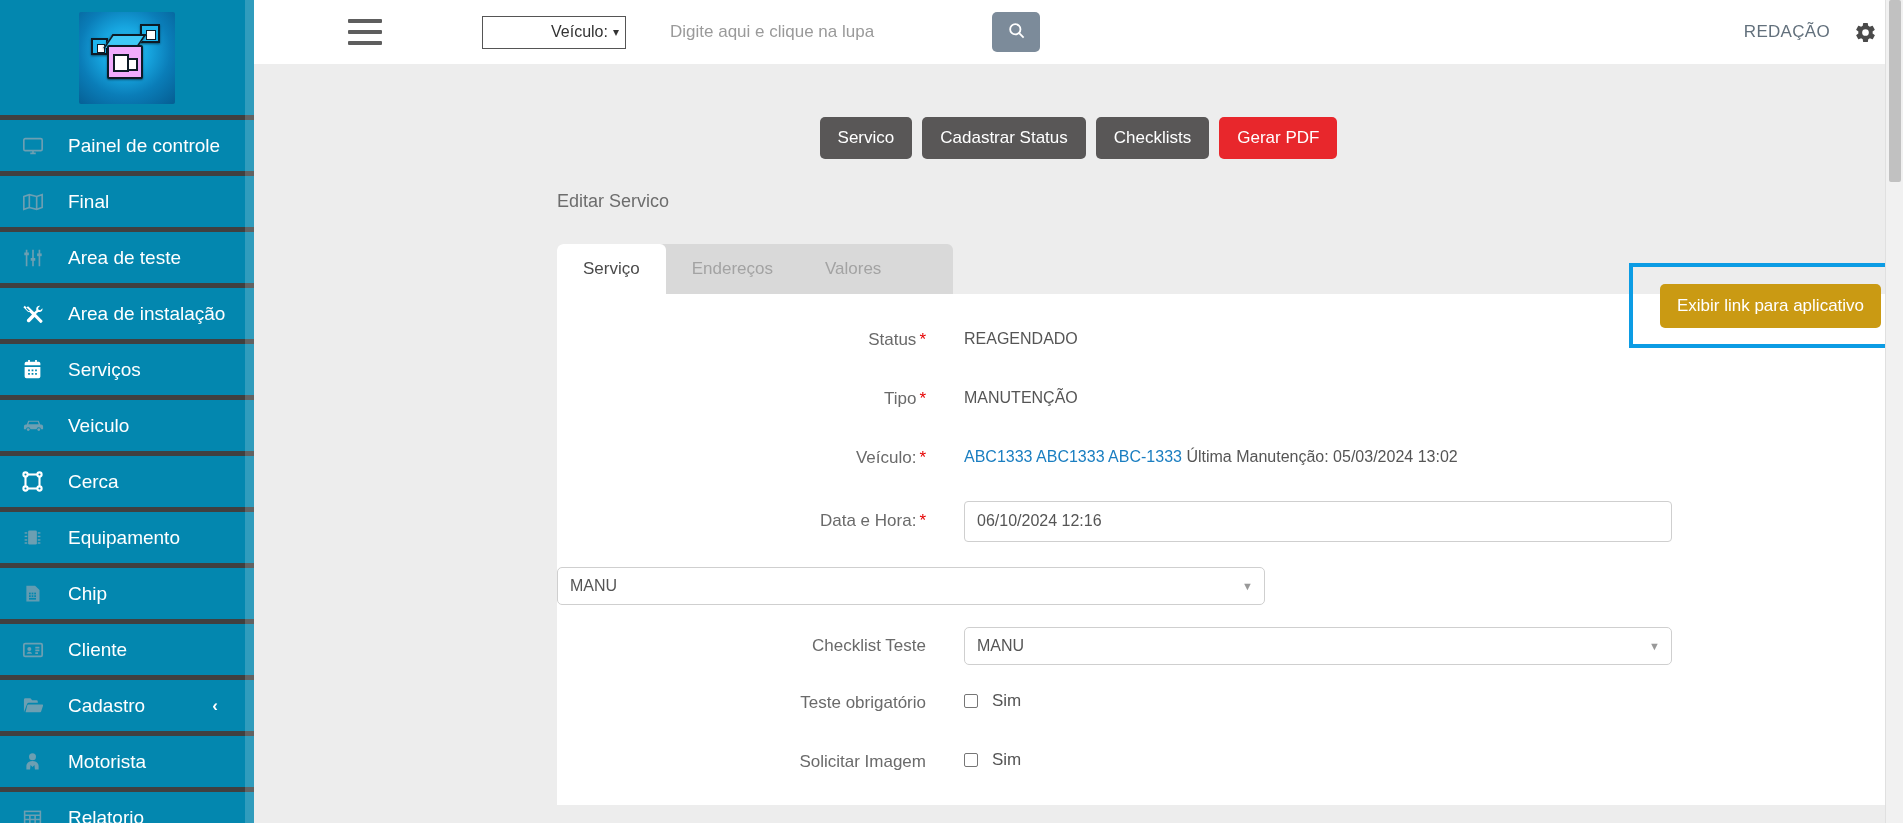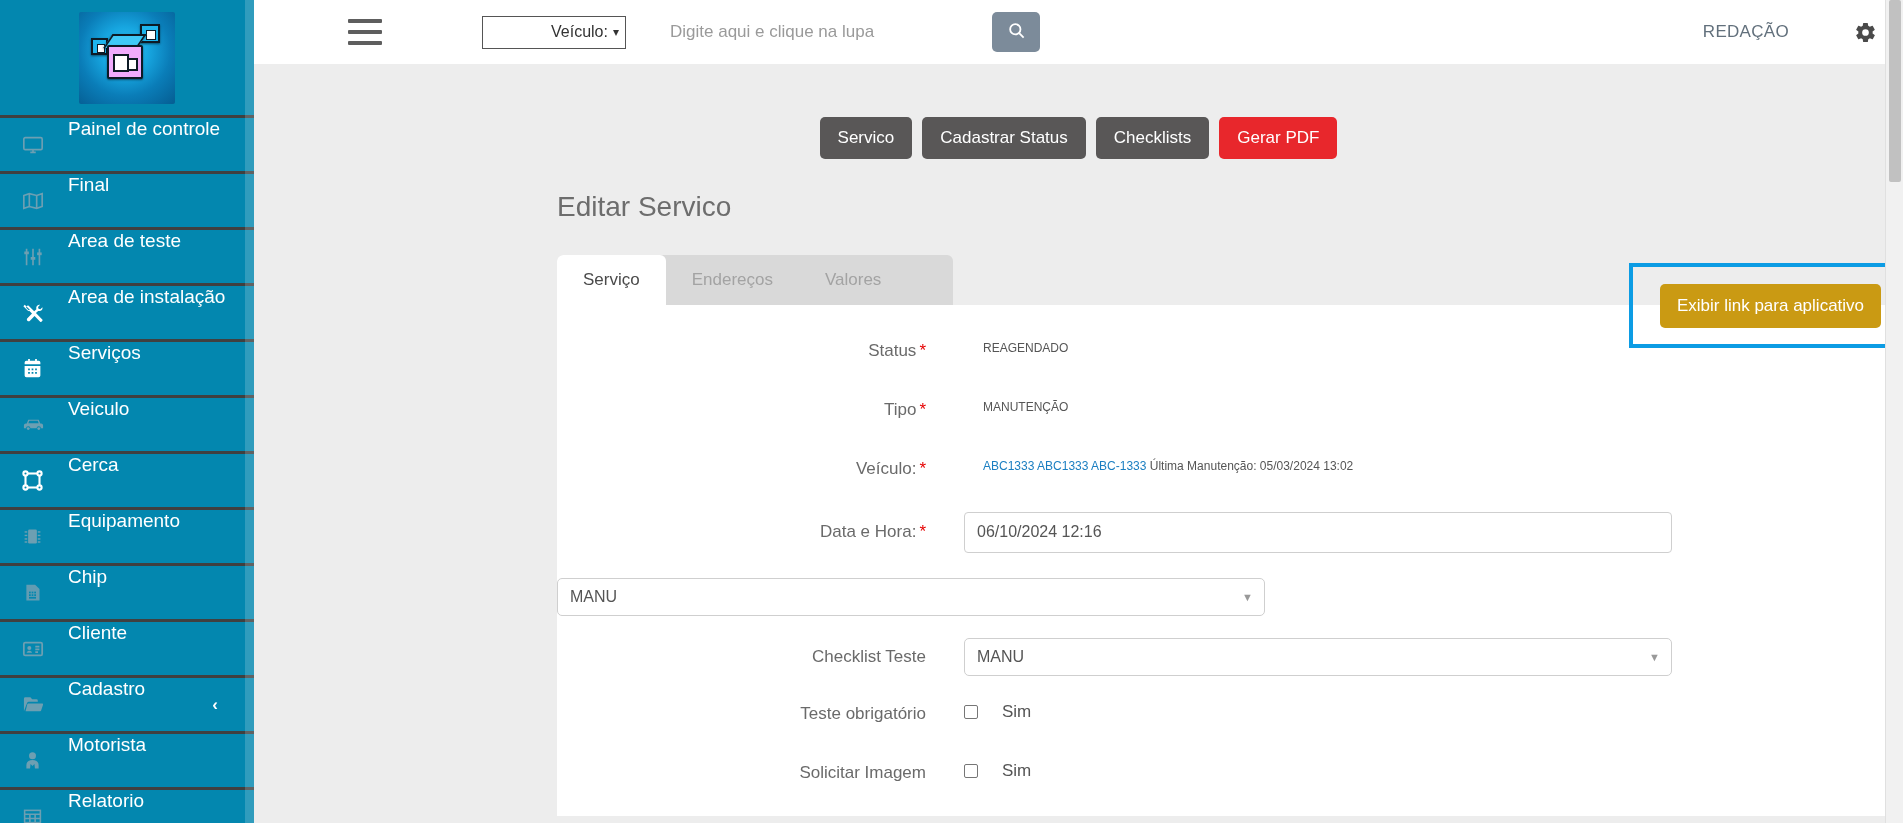--- a/index.html
+++ b/index.html
@@ -53,26 +53,26 @@
   .cube.top {
     width: 34px; height: 14px; left: 29px; top: 22px;
     background: #3fc9f7; transform: skewX(-34deg); border-bottom: none;
   }
   .cube.sm1 { width: 17px; height: 17px; left: 12px; top: 26px; }
   .cube.sm1:after { content:''; position:absolute; left:4px; top:4px; width:6px; height:7px; background:#fff; border:1px solid #0d1b26; }
   .cube.sm2 { width: 20px; height: 19px; left: 61px; top: 12px; }
   .cube.sm2:after { content:''; position:absolute; left:4px; top:4px; width:8px; height:8px; background:#fff; border:1px solid #0d1b26; }
 
   .nav-item {
-    display: flex; 
+    display: flex; align-items: center;
     height: 56px;
     padding-left: 22px;
     color: #ffffff;
     font-size: 19px;
-    border-top: 3px solid #404040;
+    border-top: 5px solid #404040;
     cursor: pointer;
     position: relative;
   }
   .nav-item .nav-icon {
     width: 30px; flex: 0 0 30px;
     display: flex; align-items: center; justify-content: flex-start;
     color: #6d9fb2;
     margin-right: 16px;
   }
   .nav-item .nav-icon svg { display:block; }
@@ -129,21 +129,21 @@
     margin-left: 42px;
     width: 48px; height: 40px;
     background: #7c8b9a;
     border: none; border-radius: 5px;
     color: #fff;
     display: flex; align-items: center; justify-content: center;
     cursor: pointer;
   }
   .topbar-right {
     position: absolute; right: 26px; top: 0; height: 64px;
-    display: flex; align-items: center; gap: 65px;
+    display: flex; align-items: center; gap: 24px;
   }
   .user-name { color: #62707c; font-size: 17px; letter-spacing: .3px; cursor: pointer; }
   .gear-btn { color: #4a4a4a; cursor: pointer; display:flex; align-items:center; }
 
   
   .content {
     position: relative;
     height: 819px;
     padding: 0;
     background: #ededed;
@@ -160,21 +160,21 @@
     color: #ffffff;
     padding: 11px 18px;
     cursor: pointer;
     line-height: 1.15;
   }
   .btn-dark { background: #595757; }
   .btn-red { background: #e8272c; }
 
   .page-title {
     margin: 32px 4px 0 303px;
-    font-size: 28px;
+    font-size: 18px;
     color: #6d6d6d;
     font-weight: 400;
   }
 
   .app-link-wrap {
     position: absolute;
     left: 1338px; top: 199px;
     width: 283px; height: 85px;
     border: 4px solid #0c9ce4;
     display: flex; align-items: center; justify-content: center; margin-left: 37px;
@@ -223,21 +223,21 @@
   }
   .form-label {
     width: 407px; flex: 0 0 407px;
     text-align: right;
     padding-right: 38px;
     padding-top: 6px;
     font-size: 17px;
     color: #6a6a6a;
   }
   .req { color: #e60000; margin-left: 3px; }
-  .form-value { font-size: 12px; color: #555; padding-top: 6px; margin-left: 19px; }
+  .form-value { font-size: 16px; color: #555; padding-top: 6px; }
   .link-blue { color: #1a7ec1; }
   .plain-after { color: #555; }
 
   .input-text {
     width: 708px; height: 41px;
     border: 1px solid #cfcfcf;
     border-radius: 4px;
     padding: 0 12px;
     font-size: 16px; color: #555;
     font-family: "Liberation Sans", sans-serif;
@@ -252,21 +252,21 @@
     display: flex; align-items: center;
     padding: 0 12px;
     font-size: 16px; color: #555;
     position: relative;
     cursor: pointer;
   }
   .select-box .sel-caret {
     position: absolute; right: 11px; top: 50%; transform: translateY(-50%);
     color: #999; font-size: 11px;
   }
-  .chk-wrap { display: flex; align-items: center; gap: 24px; padding-top: 4px; }
+  .chk-wrap { display: flex; align-items: center; gap: 14px; padding-top: 4px; }
   .chk {
     width: 14px; height: 14px;
     border: 1px solid #767676;
     border-radius: 2px;
     background: #fff;
     cursor: pointer;
   }
   .chk-label { font-size: 17px; color: #555; }
 
   

